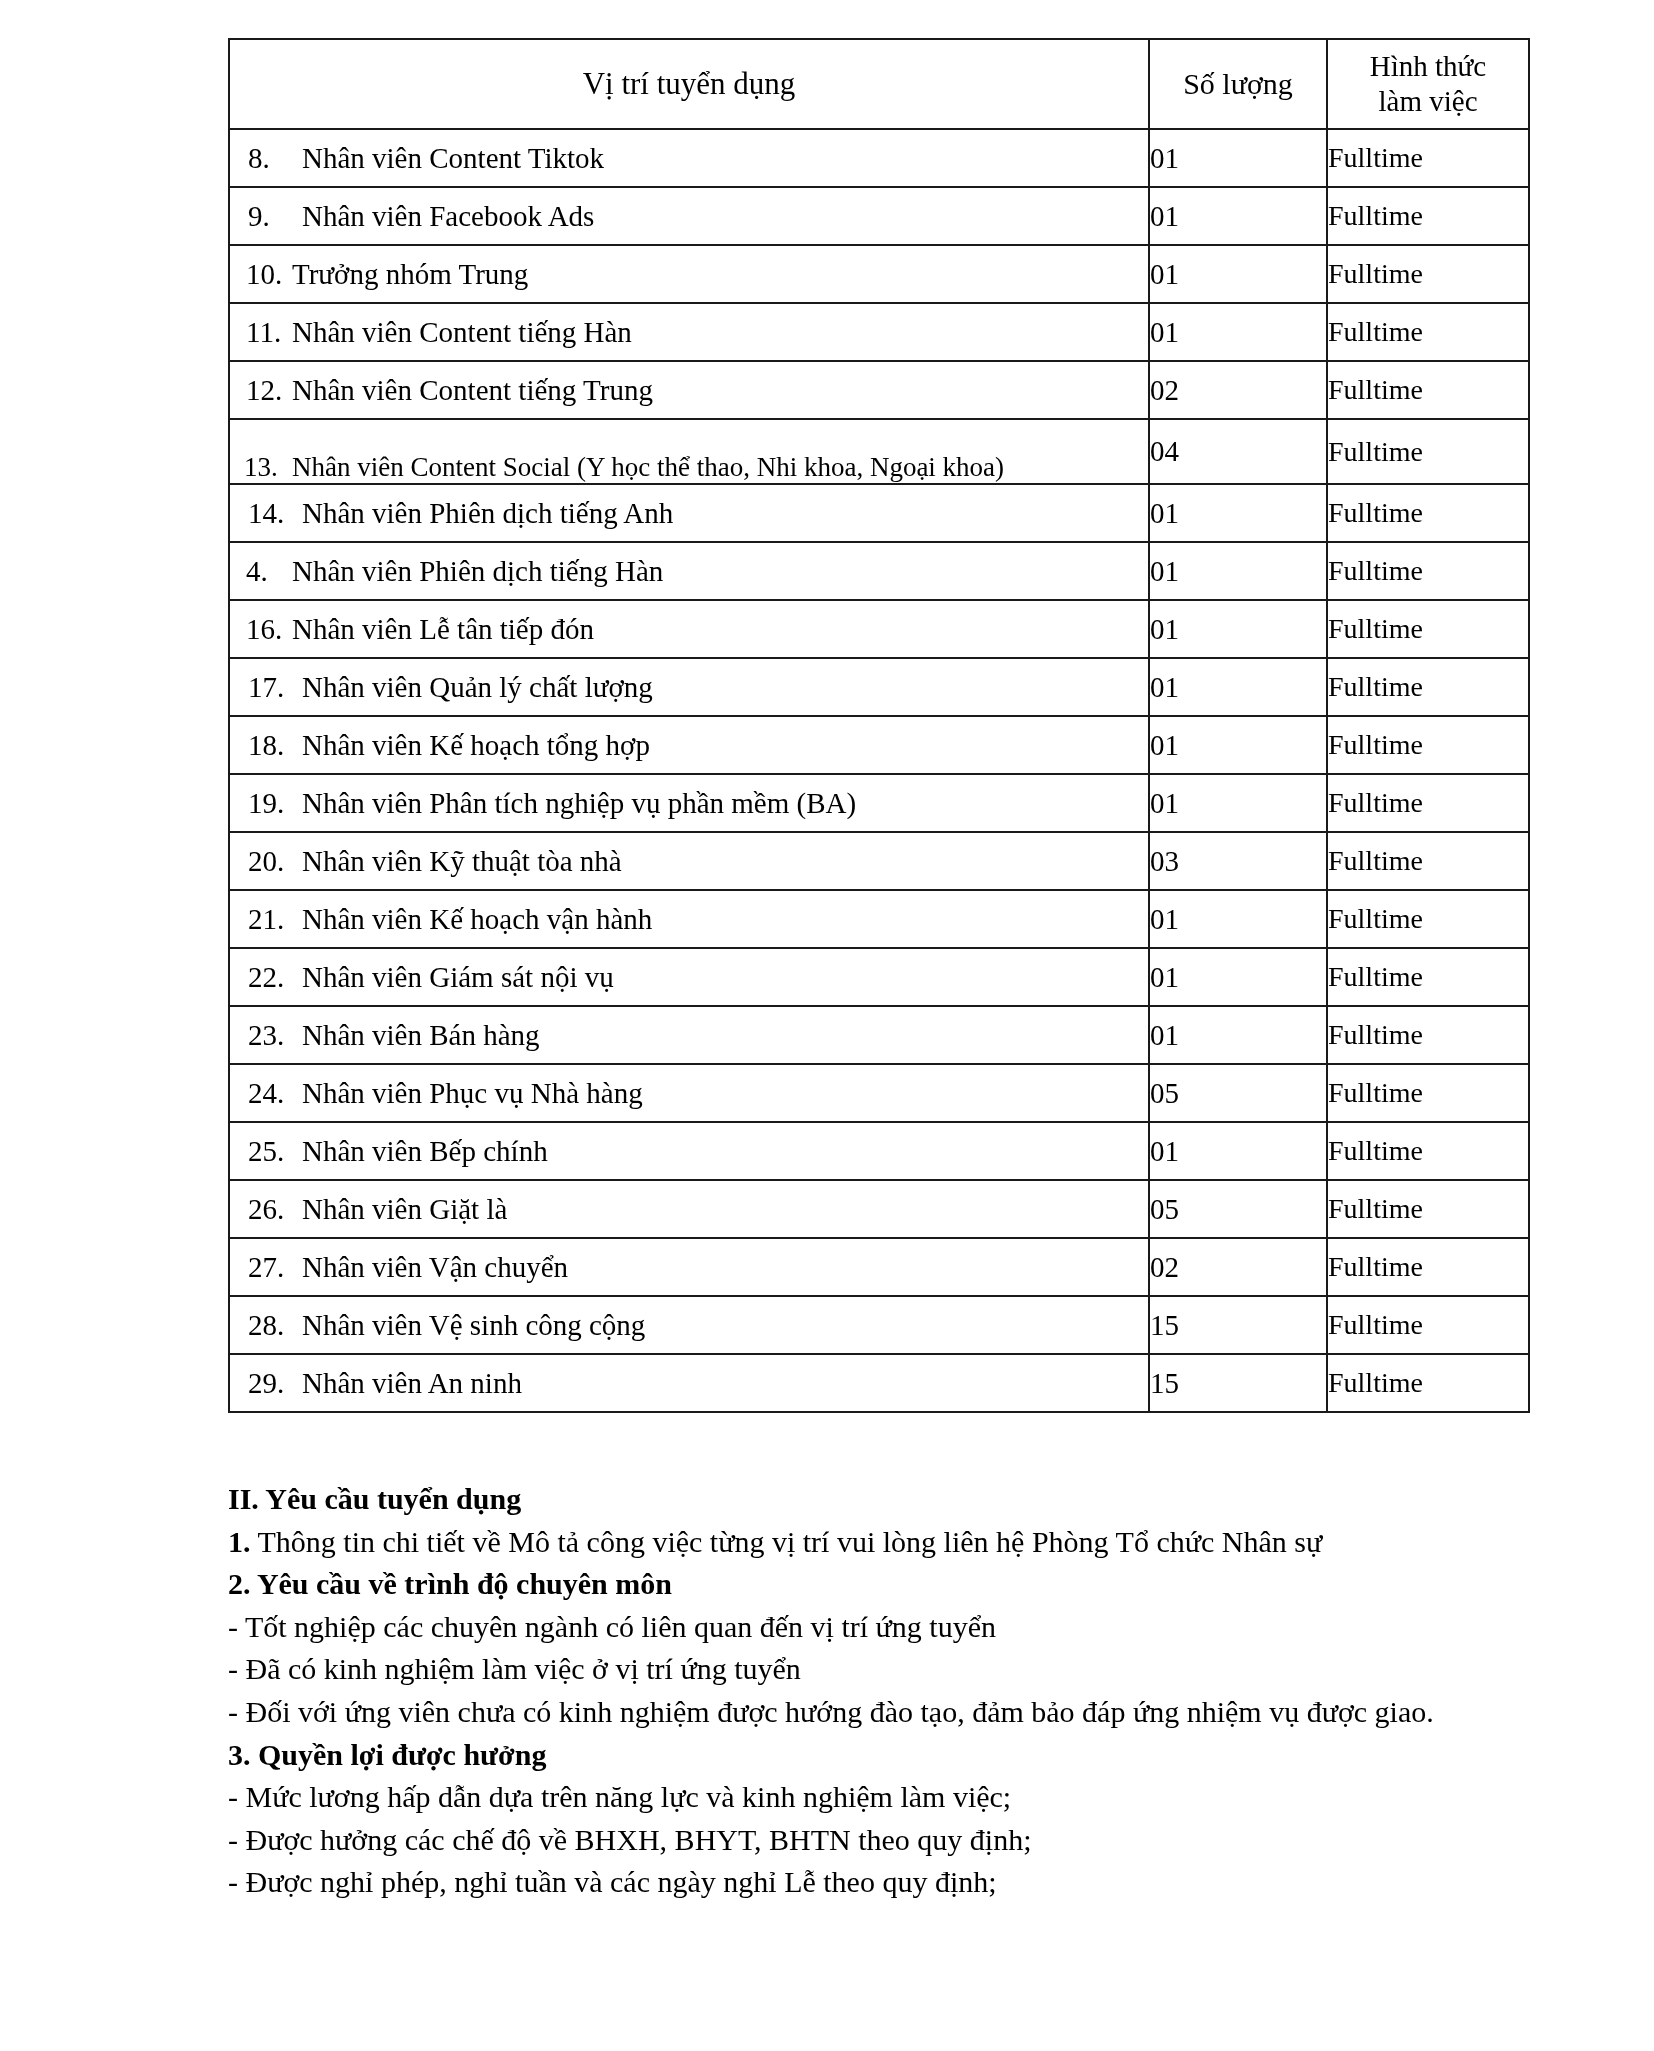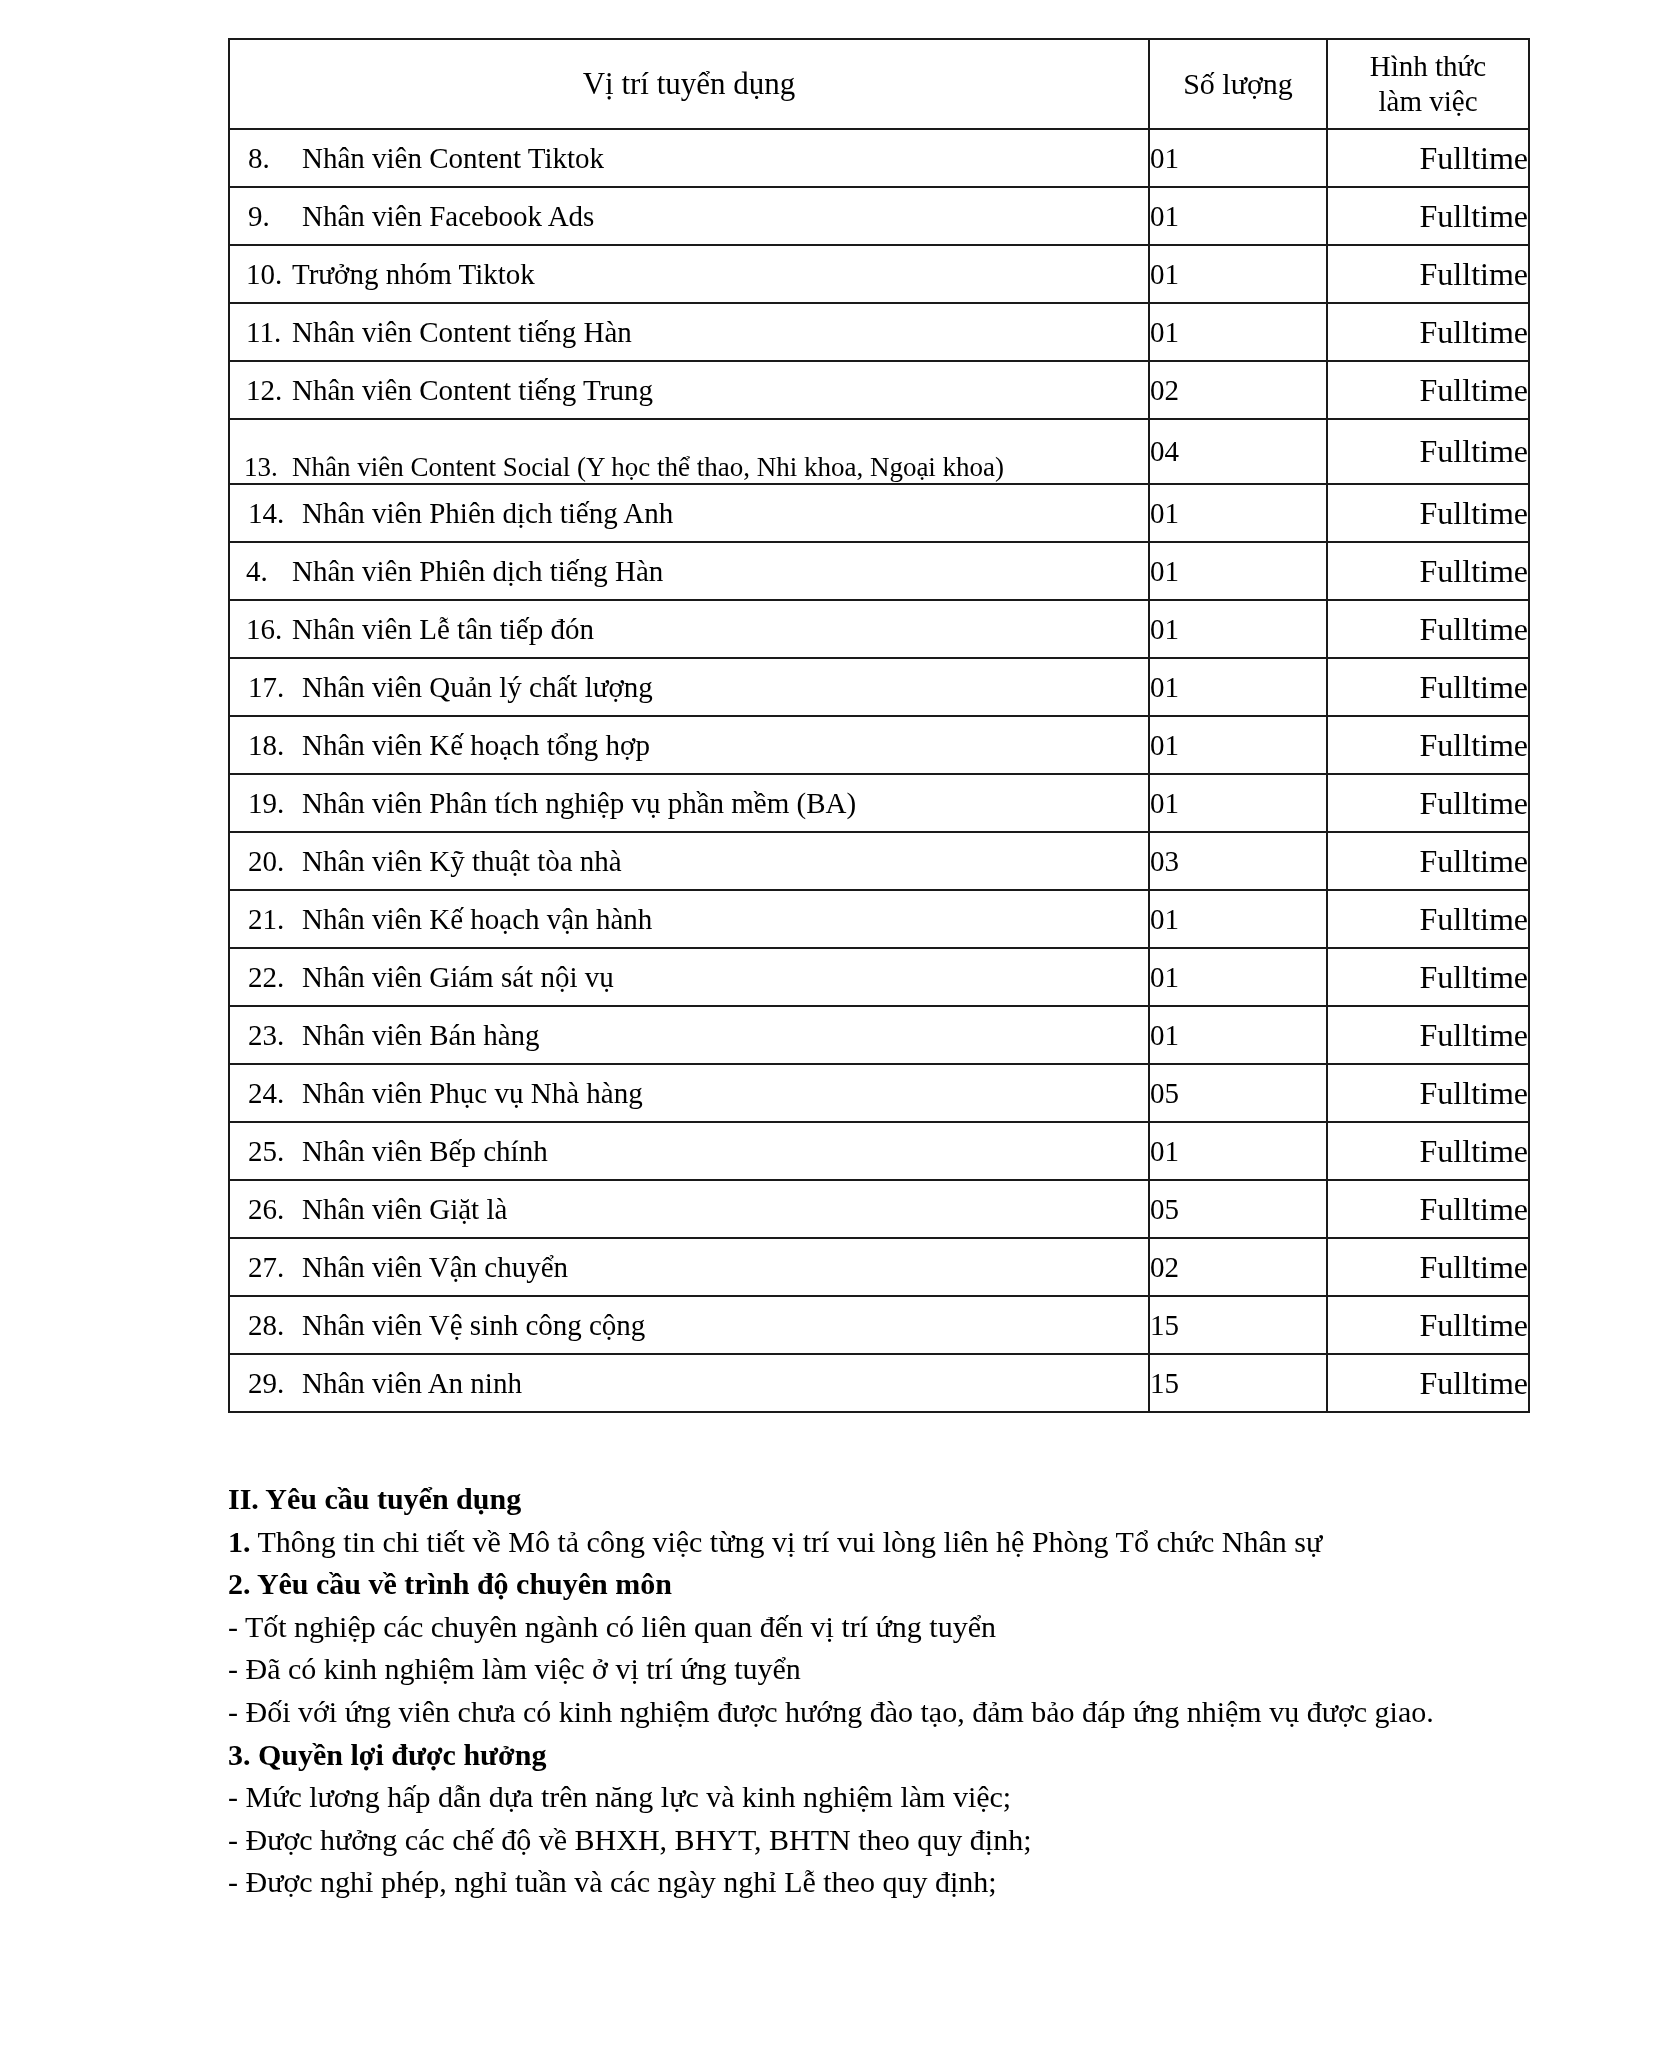--- a/index.html
+++ b/index.html
@@ -90,22 +90,22 @@
   td.pos.tight .row-inner { padding-left: 16px; }
   td.pos.tight .num { min-width: 46px; }
   td.pos.long { font-size: 27px; }
   td.pos.long .row-inner { padding-left: 14px; margin-top: 32px; }
   td.pos.long .num { min-width: 48px; }
 
   td.qty {
     font-size: 29px;
   }
   td.type {
-    text-align: right;
-    font-size: 32px;
+    text-align: left;
+    font-size: 28px;
   }
 
   
   .content {
     position: absolute;
     left: 228px;
     top: 1478px;
     width: 1320px;
   }
   .content p {
@@ -164,21 +164,21 @@
                 <span class="label">Nhân viên Facebook Ads</span>
               </div>
             </td>
             <td class="qty">01</td>
             <td class="type">Fulltime</td>
           </tr>
           <tr>
             <td class="pos tight">
               <div class="row-inner">
                 <span class="num">10.</span>
-                <span class="label">Trưởng nhóm Tiktok</span>
+                <span class="label">Trưởng nhóm Trung</span>
               </div>
             </td>
             <td class="qty">01</td>
             <td class="type">Fulltime</td>
           </tr>
           <tr>
             <td class="pos tight">
               <div class="row-inner">
                 <span class="num">11.</span>
                 <span class="label">Nhân viên Content tiếng Hàn</span>

